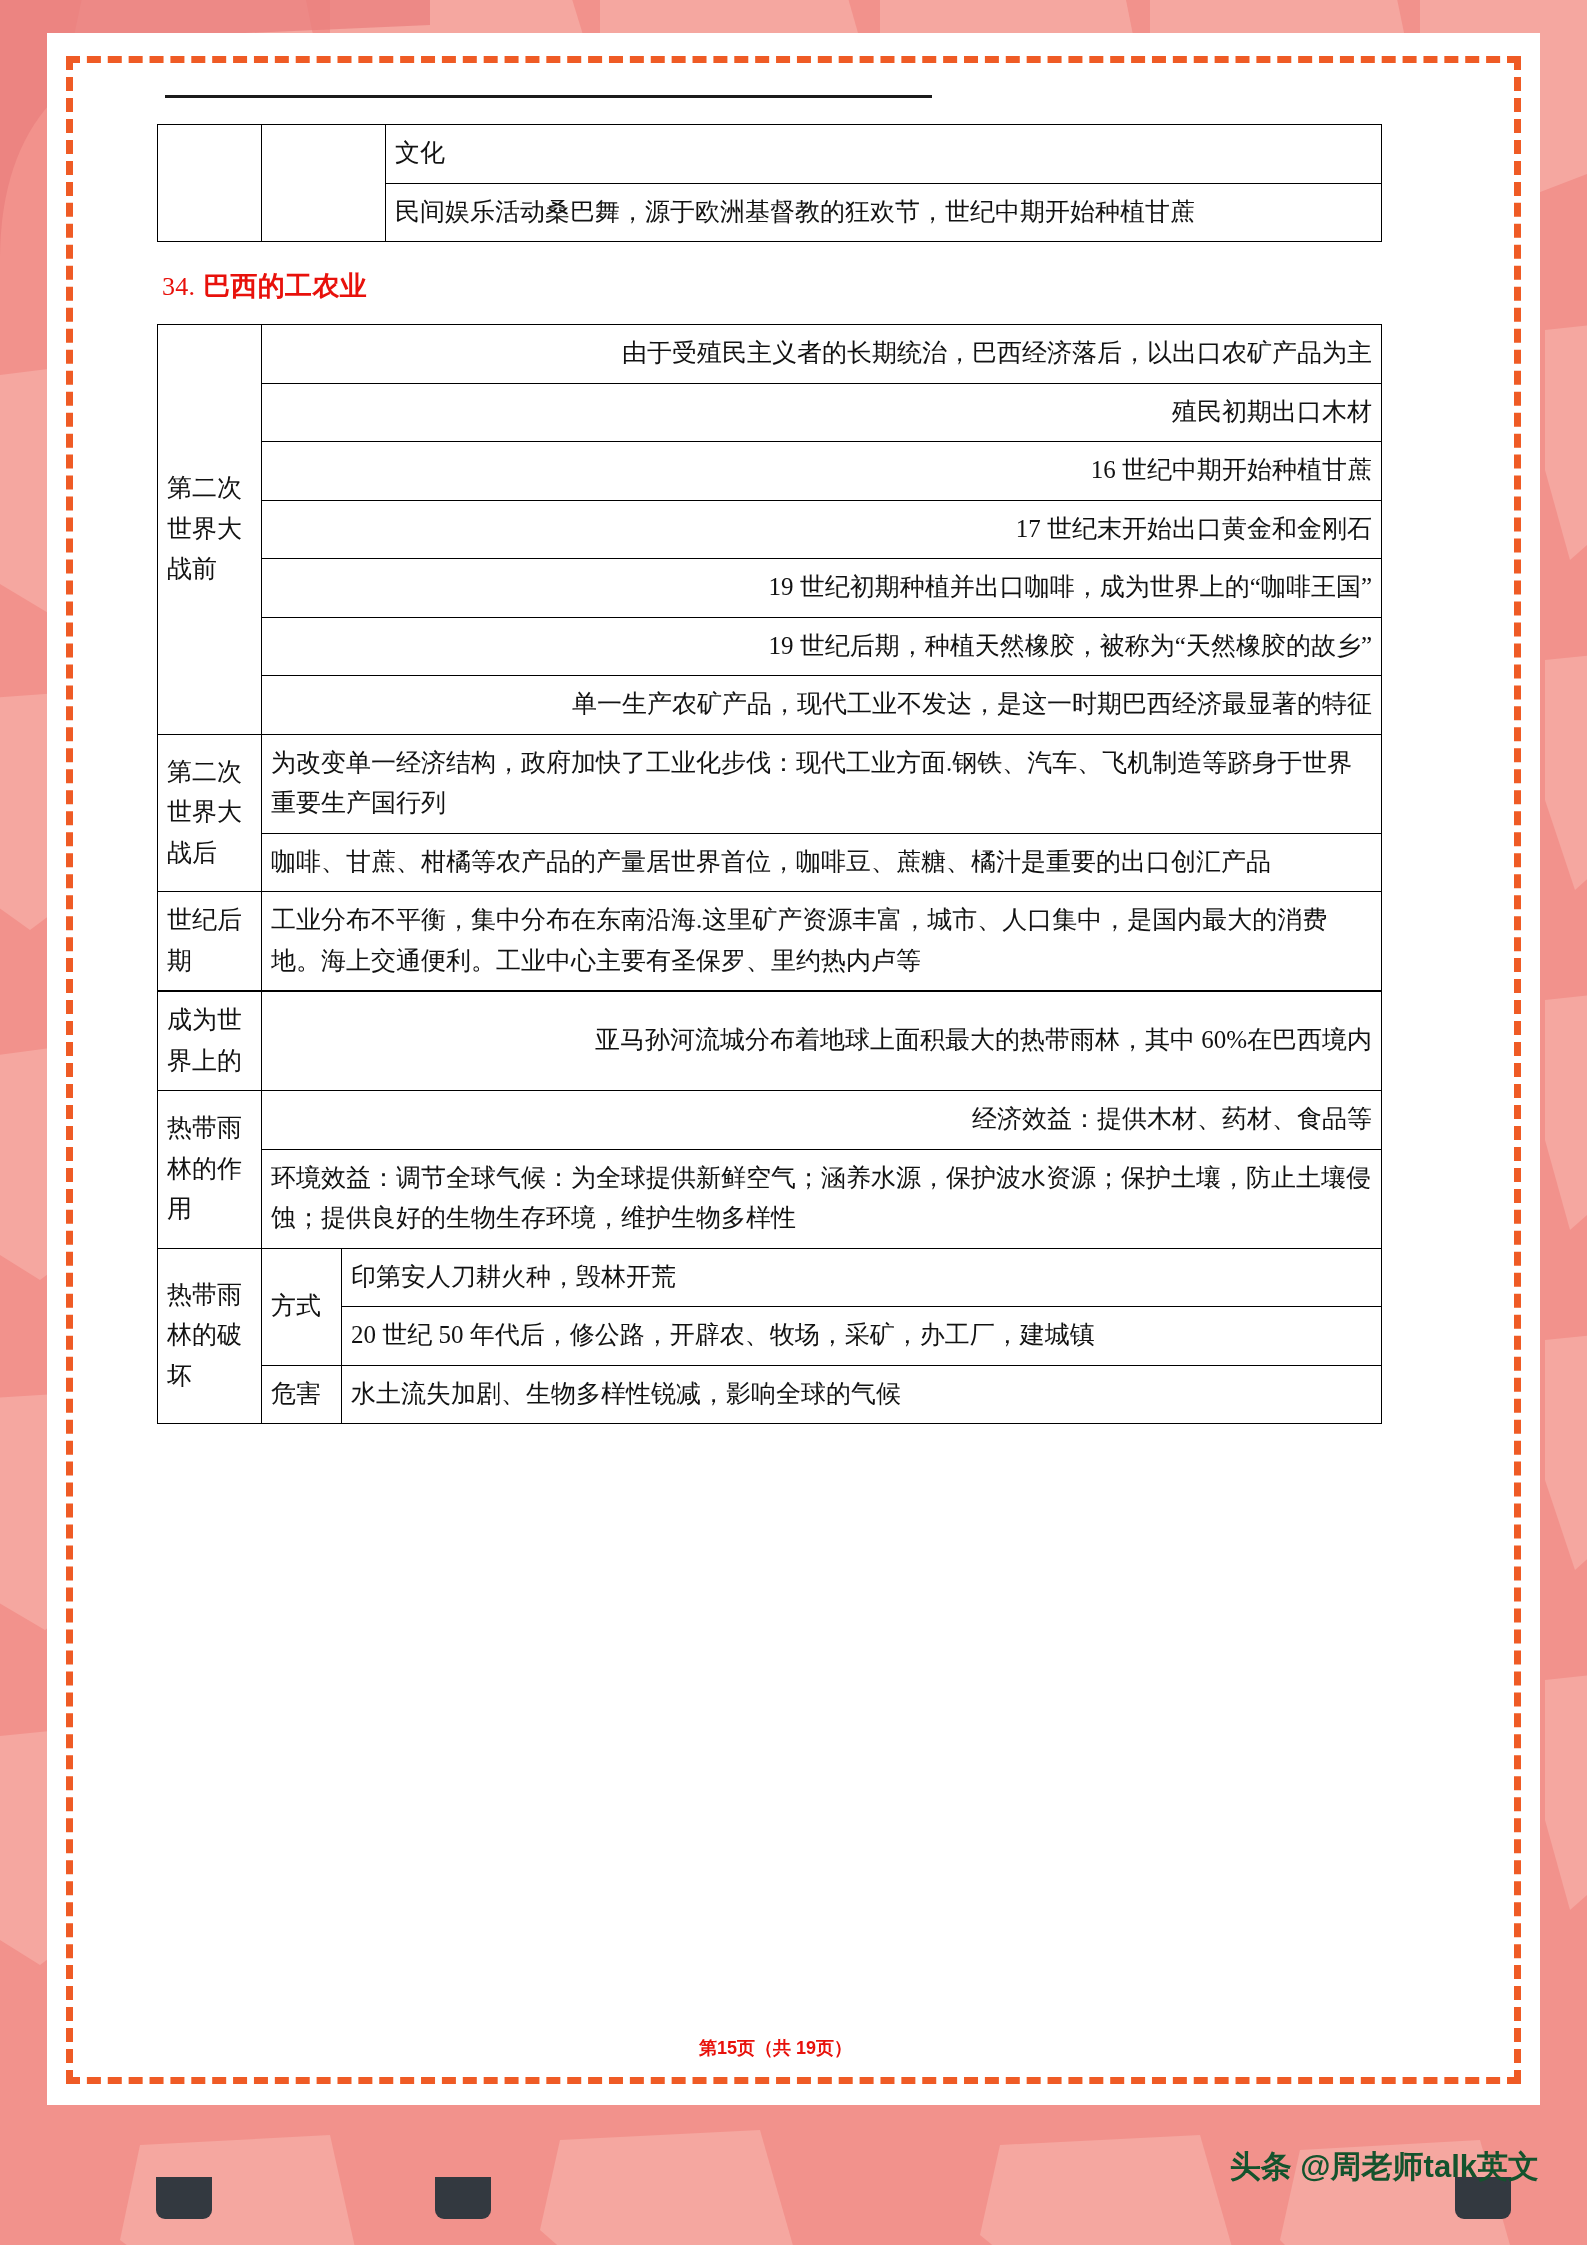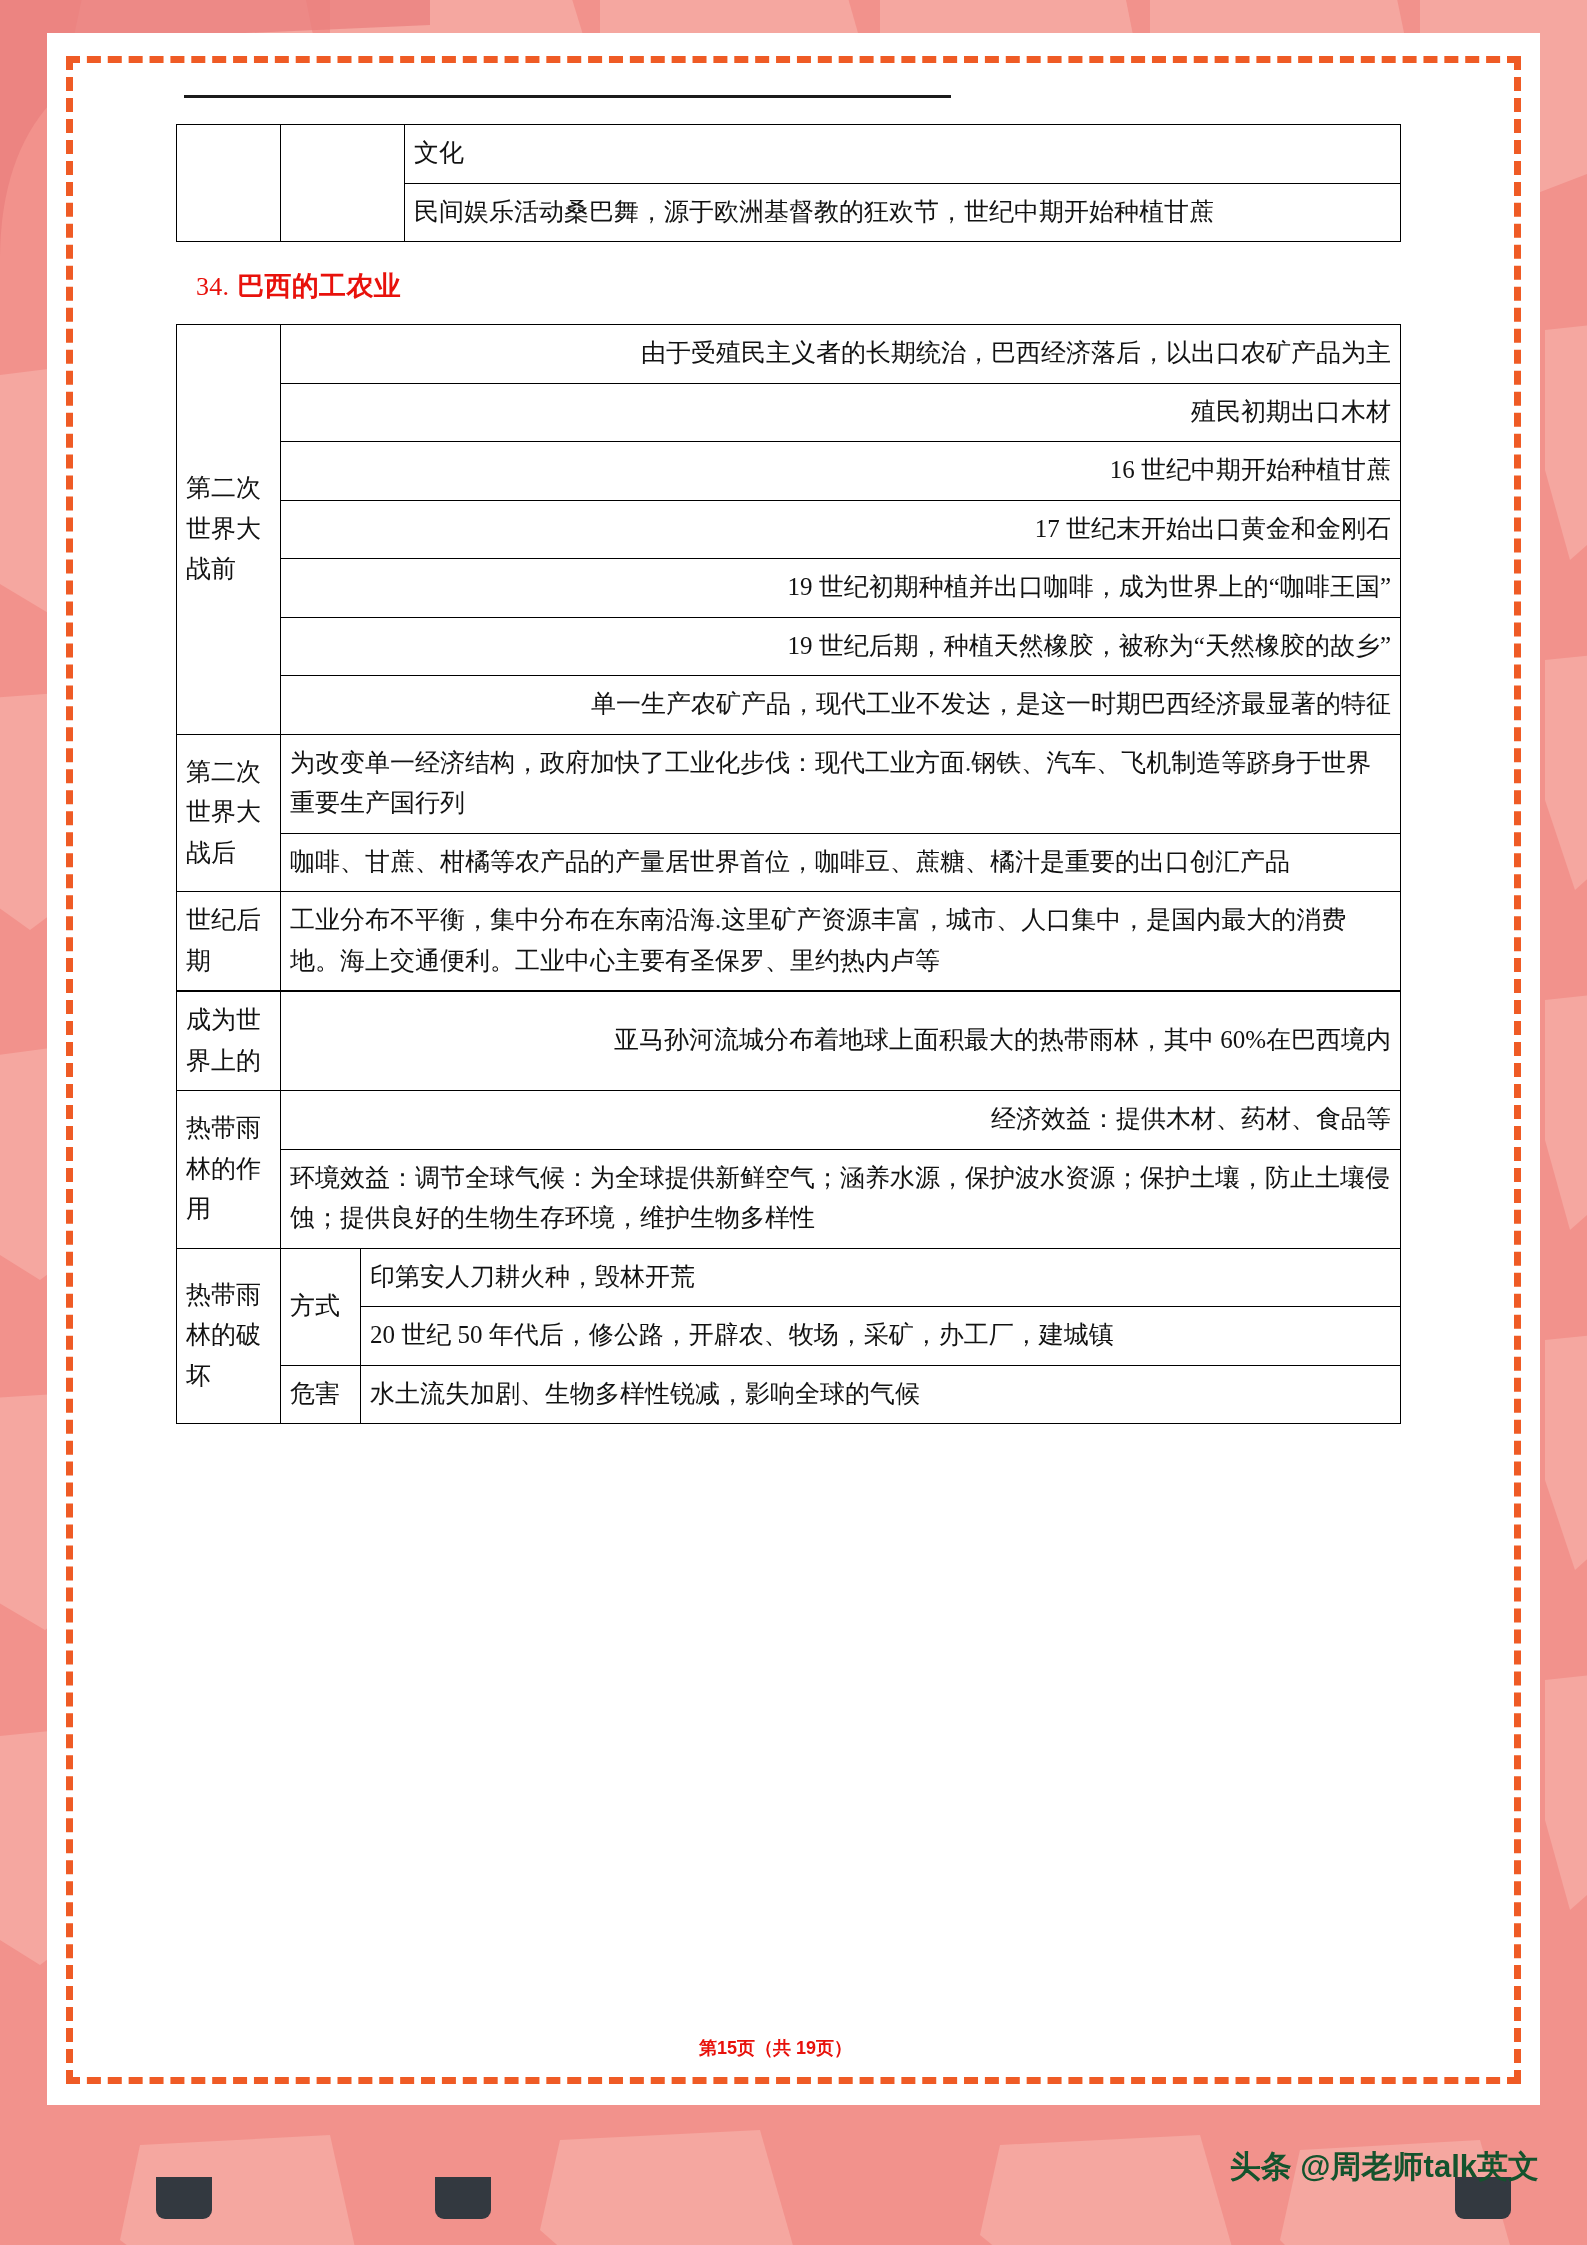--- a/index.html
+++ b/index.html
@@ -42,21 +42,21 @@
     height: 2028px;
     border: 7px dashed #ef5b25;
     box-sizing: border-box;
     z-index: 2;
     pointer-events: none;
   }
 
   
   #content {
     position: absolute;
-    left: 176px;
+    left: 157px;
     top: 80px;
     width: 1109px;
     z-index: 3;
   }
 
   .top-rule {
     height: 0;
     border-top: 3px solid #1b1b1b;
     width: 767px;
     margin: 15px 0 0 8px;
@@ -82,21 +82,21 @@
   .lbl { text-align: left; }
 
   
   .tbl-gap-top { margin-top: 26px; }
 
   
   .heading {
     color: #e8110b;
     font-size: 27px;
     font-weight: bold;
-    margin: 26px 0 20px 20px;
+    margin: 26px 0 20px 5px;
     font-family: "Liberation Sans", sans-serif;
     letter-spacing: 0.3px;
   }
   .heading .num {
     font-family: "Liberation Serif", serif;
     font-weight: normal;
     font-size: 26px;
   }
 
   

